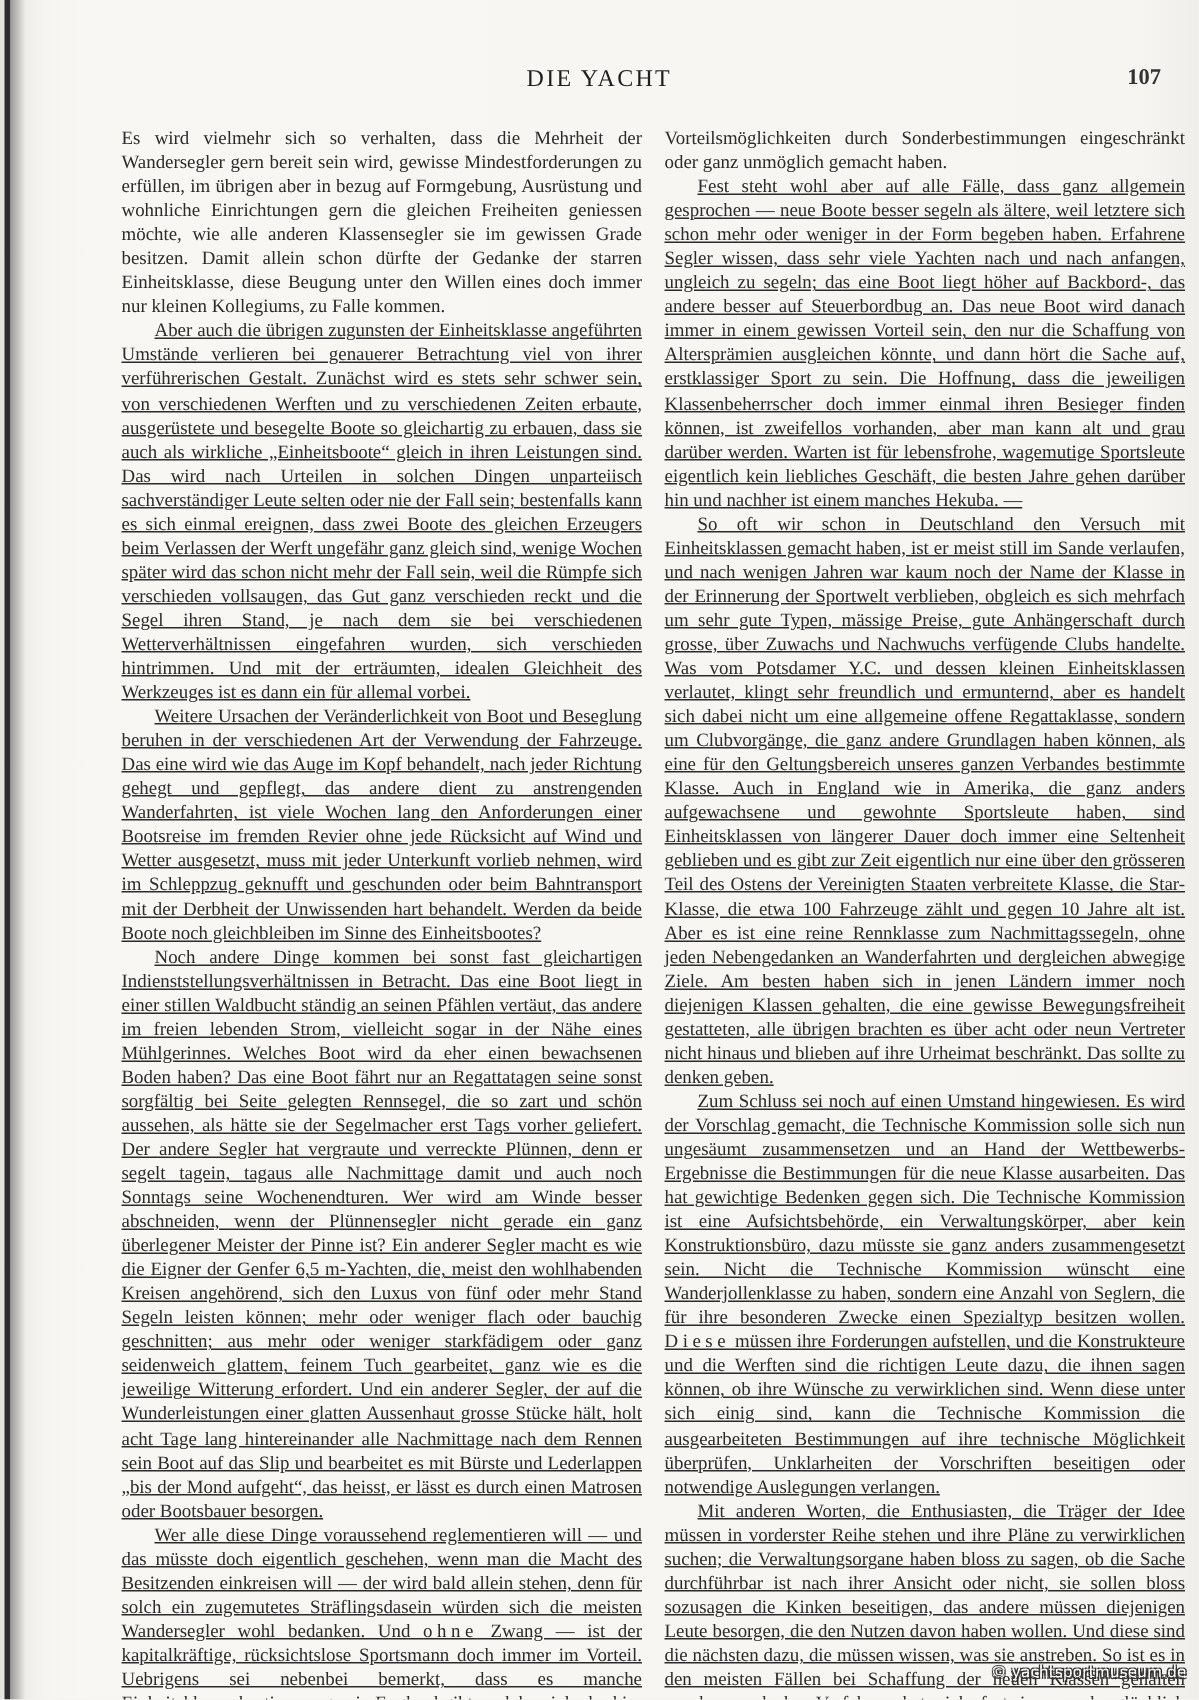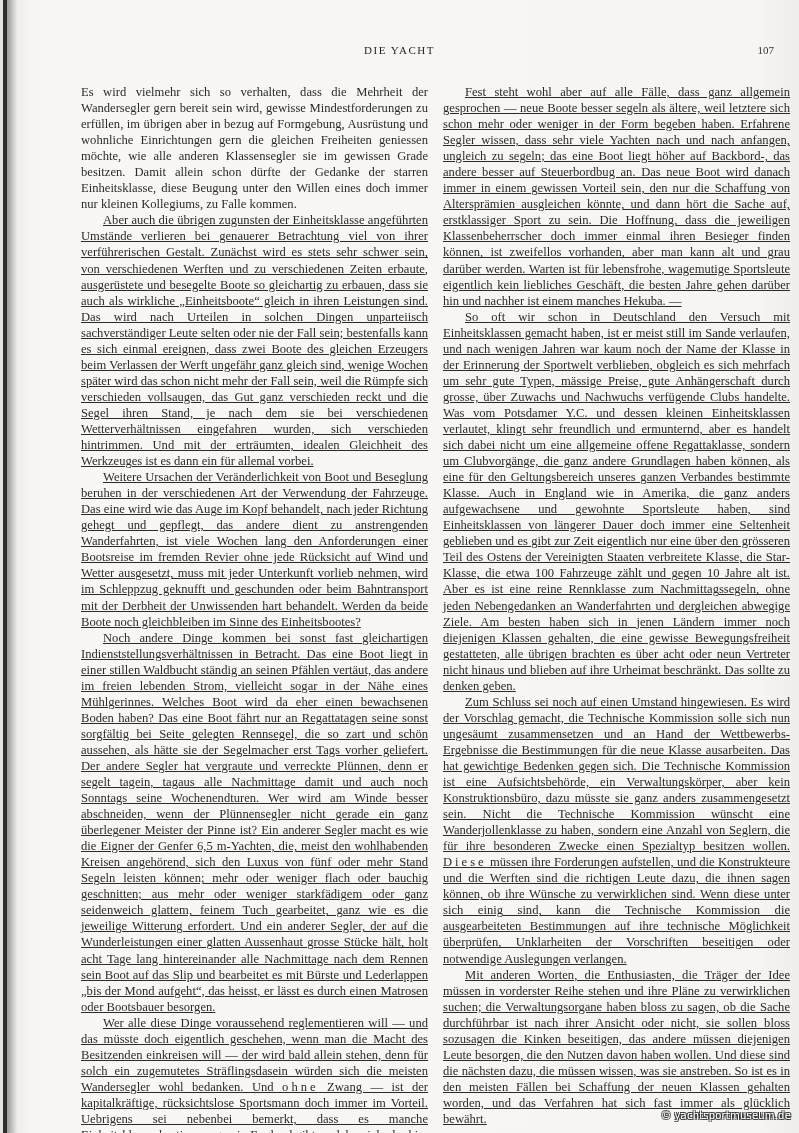--- a/index.html
+++ b/index.html
@@ -36,31 +36,32 @@
     .running-head {
       position: absolute;
       top: 44px;
       left: 0; width: 799px;
       height: 20px;
     }
     .journal-title {
       position: absolute;
       left: 0; width: 799px;
       text-align: center;
-      font-size: 11px;
+      font-size: 16px;
       letter-spacing: 1.5px;
       color: #1f1f1f;
       top: 0;
     }
     .page-number {
       position: absolute;
       right: 25px;
       top: 0;
-      font-size: 11px;
+      font-size: 15px;
       color: #333;
+      font-weight: bold;
     }
     .column {
       position: absolute;
       top: 84px;
       width: 347px;
       font-size: 12.6px;
       line-height: 16.05px;
       text-align: justify;
       hyphens: none;
     }
@@ -98,20 +99,21 @@
 
   <div class="column col-left">
     <p class="para">Es wird vielmehr sich so verhalten, dass die Mehrheit der Wandersegler gern bereit sein wird, gewisse Mindestforderungen zu erfüllen, im übrigen aber in bezug auf Formgebung, Ausrüstung und wohnliche Einrichtungen gern die gleichen Freiheiten geniessen möchte, wie alle anderen Klassensegler sie im gewissen Grade besitzen. Damit allein schon dürfte der Gedanke der starren Einheitsklasse, diese Beugung unter den Willen eines doch immer nur kleinen Kollegiums, zu Falle kommen.</p>
     <p class="para indent">Aber auch die übrigen zugunsten der Einheitsklasse angeführten Umstände verlieren bei genauerer Betrachtung viel von ihrer verführerischen Gestalt. Zunächst wird es stets sehr schwer sein, von verschiedenen Werften und zu verschiedenen Zeiten erbaute, ausgerüstete und besegelte Boote so gleichartig zu erbauen, dass sie auch als wirkliche „Einheitsboote“ gleich in ihren Leistungen sind. Das wird nach Urteilen in solchen Dingen unparteiisch sachverständiger Leute selten oder nie der Fall sein; bestenfalls kann es sich einmal ereignen, dass zwei Boote des gleichen Erzeugers beim Verlassen der Werft ungefähr ganz gleich sind, wenige Wochen später wird das schon nicht mehr der Fall sein, weil die Rümpfe sich verschieden vollsaugen, das Gut ganz verschieden reckt und die Segel ihren Stand, je nach dem sie bei verschiedenen Wetterverhältnissen eingefahren wurden, sich verschieden hintrimmen. Und mit der erträumten, idealen Gleichheit des Werkzeuges ist es dann ein für allemal vorbei.</p>
     <p class="para indent">Weitere Ursachen der Veränderlichkeit von Boot und Beseglung beruhen in der verschiedenen Art der Verwendung der Fahrzeuge. Das eine wird wie das Auge im Kopf behandelt, nach jeder Richtung gehegt und gepflegt, das andere dient zu anstrengenden Wanderfahrten, ist viele Wochen lang den Anforderungen einer Bootsreise im fremden Revier ohne jede Rücksicht auf Wind und Wetter ausgesetzt, muss mit jeder Unterkunft vorlieb nehmen, wird im Schleppzug geknufft und geschunden oder beim Bahntransport mit der Derbheit der Unwissenden hart behandelt. Werden da beide Boote noch gleichbleiben im Sinne des Einheitsbootes?</p>
     <p class="para indent">Noch andere Dinge kommen bei sonst fast gleichartigen Indienststellungsverhältnissen in Betracht. Das eine Boot liegt in einer stillen Waldbucht ständig an seinen Pfählen vertäut, das andere im freien lebenden Strom, vielleicht sogar in der Nähe eines Mühlgerinnes. Welches Boot wird da eher einen bewachsenen Boden haben? Das eine Boot fährt nur an Regattatagen seine sonst sorgfältig bei Seite gelegten Rennsegel, die so zart und schön aussehen, als hätte sie der Segelmacher erst Tags vorher geliefert. Der andere Segler hat vergraute und verreckte Plünnen, denn er segelt tagein, tagaus alle Nachmittage damit und auch noch Sonntags seine Wochenendturen. Wer wird am Winde besser abschneiden, wenn der Plünnensegler nicht gerade ein ganz überlegener Meister der Pinne ist? Ein anderer Segler macht es wie die Eigner der Genfer 6,5 m-Yachten, die, meist den wohlhabenden Kreisen angehörend, sich den Luxus von fünf oder mehr Stand Segeln leisten können; mehr oder weniger flach oder bauchig geschnitten; aus mehr oder weniger starkfädigem oder ganz seidenweich glattem, feinem Tuch gearbeitet, ganz wie es die jeweilige Witterung erfordert. Und ein anderer Segler, der auf die Wunderleistungen einer glatten Aussenhaut grosse Stücke hält, holt acht Tage lang hintereinander alle Nachmittage nach dem Rennen sein Boot auf das Slip und bearbeitet es mit Bürste und Lederlappen „bis der Mond aufgeht“, das heisst, er lässt es durch einen Matrosen oder Bootsbauer besorgen.</p>
     <p class="para indent"><span>Wer alle diese Dinge voraussehend reglementieren will — und das müsste doch eigentlich geschehen, wenn man die Macht des Besitzenden einkreisen will — der wird bald allein stehen, denn für solch ein zugemutetes Sträflingsdasein würden sich die meisten Wandersegler wohl bedanken. Und </span><span class="spaced">ohne</span><span> Zwang — ist der kapitalkräftige, rücksichtslose Sportsmann doch immer im Vorteil. Uebrigens sei nebenbei bemerkt, dass es manche Einheitsklassenbestimmungen in England gibt, welche viele der hier angegebenen</span></p>
   </div>
 
   <div class="column col-right">
+    <p class="para">Vorteilsmöglichkeiten durch Sonderbestimmungen eingeschränkt oder ganz unmöglich gemacht haben.</p>
     <p class="para indent">Fest steht wohl aber auf alle Fälle, dass ganz allgemein gesprochen — neue Boote besser segeln als ältere, weil letztere sich schon mehr oder weniger in der Form begeben haben. Erfahrene Segler wissen, dass sehr viele Yachten nach und nach anfangen, ungleich zu segeln; das eine Boot liegt höher auf Backbord-, das andere besser auf Steuerbordbug an. Das neue Boot wird danach immer in einem gewissen Vorteil sein, den nur die Schaffung von Altersprämien ausgleichen könnte, und dann hört die Sache auf, erstklassiger Sport zu sein. Die Hoffnung, dass die jeweiligen Klassenbeherrscher doch immer einmal ihren Besieger finden können, ist zweifellos vorhanden, aber man kann alt und grau darüber werden. Warten ist für lebensfrohe, wagemutige Sportsleute eigentlich kein liebliches Geschäft, die besten Jahre gehen darüber hin und nachher ist einem manches Hekuba. —</p>
     <p class="para indent">So oft wir schon in Deutschland den Versuch mit Einheitsklassen gemacht haben, ist er meist still im Sande verlaufen, und nach wenigen Jahren war kaum noch der Name der Klasse in der Erinnerung der Sportwelt verblieben, obgleich es sich mehrfach um sehr gute Typen, mässige Preise, gute Anhängerschaft durch grosse, über Zuwachs und Nachwuchs verfügende Clubs handelte. Was vom Potsdamer Y.C. und dessen kleinen Einheitsklassen verlautet, klingt sehr freundlich und ermunternd, aber es handelt sich dabei nicht um eine allgemeine offene Regattaklasse, sondern um Clubvorgänge, die ganz andere Grundlagen haben können, als eine für den Geltungsbereich unseres ganzen Verbandes bestimmte Klasse. Auch in England wie in Amerika, die ganz anders aufgewachsene und gewohnte Sportsleute haben, sind Einheitsklassen von längerer Dauer doch immer eine Seltenheit geblieben und es gibt zur Zeit eigentlich nur eine über den grösseren Teil des Ostens der Vereinigten Staaten verbreitete Klasse, die Star-Klasse, die etwa 100 Fahrzeuge zählt und gegen 10 Jahre alt ist. Aber es ist eine reine Rennklasse zum Nachmittagssegeln, ohne jeden Nebengedanken an Wanderfahrten und dergleichen abwegige Ziele. Am besten haben sich in jenen Ländern immer noch diejenigen Klassen gehalten, die eine gewisse Bewegungsfreiheit gestatteten, alle übrigen brachten es über acht oder neun Vertreter nicht hinaus und blieben auf ihre Urheimat beschränkt. Das sollte zu denken geben.</p>
     <p class="para indent"><span>Zum Schluss sei noch auf einen Umstand hingewiesen. Es wird der Vorschlag gemacht, die Technische Kommission solle sich nun ungesäumt zusammensetzen und an Hand der Wettbewerbs-Ergebnisse die Bestimmungen für die neue Klasse ausarbeiten. Das hat gewichtige Bedenken gegen sich. Die Technische Kommission ist eine Aufsichtsbehörde, ein Verwaltungskörper, aber kein Konstruktionsbüro, dazu müsste sie ganz anders zusammengesetzt sein. Nicht die Technische Kommission wünscht eine Wanderjollenklasse zu haben, sondern eine Anzahl von Seglern, die für ihre besonderen Zwecke einen Spezialtyp besitzen wollen. </span><span class="spaced">Diese</span><span> müssen ihre Forderungen aufstellen, und die Konstrukteure und die Werften sind die richtigen Leute dazu, die ihnen sagen können, ob ihre Wünsche zu verwirklichen sind. Wenn diese unter sich einig sind, kann die Technische Kommission die ausgearbeiteten Bestimmungen auf ihre technische Möglichkeit überprüfen, Unklarheiten der Vorschriften beseitigen oder notwendige Auslegungen verlangen.</span></p>
     <p class="para indent">Mit anderen Worten, die Enthusiasten, die Träger der Idee müssen in vorderster Reihe stehen und ihre Pläne zu verwirklichen suchen; die Verwaltungsorgane haben bloss zu sagen, ob die Sache durchführbar ist nach ihrer Ansicht oder nicht, sie sollen bloss sozusagen die Kinken beseitigen, das andere müssen diejenigen Leute besorgen, die den Nutzen davon haben wollen. Und diese sind die nächsten dazu, die müssen wissen, was sie anstreben. So ist es in den meisten Fällen bei Schaffung der neuen Klassen gehalten worden, und das Verfahren hat sich fast immer als glücklich bewährt.</p>
 
   </div>
 
   <div class="watermark">© yachtsportmuseum.de</div>
 </div>
 

